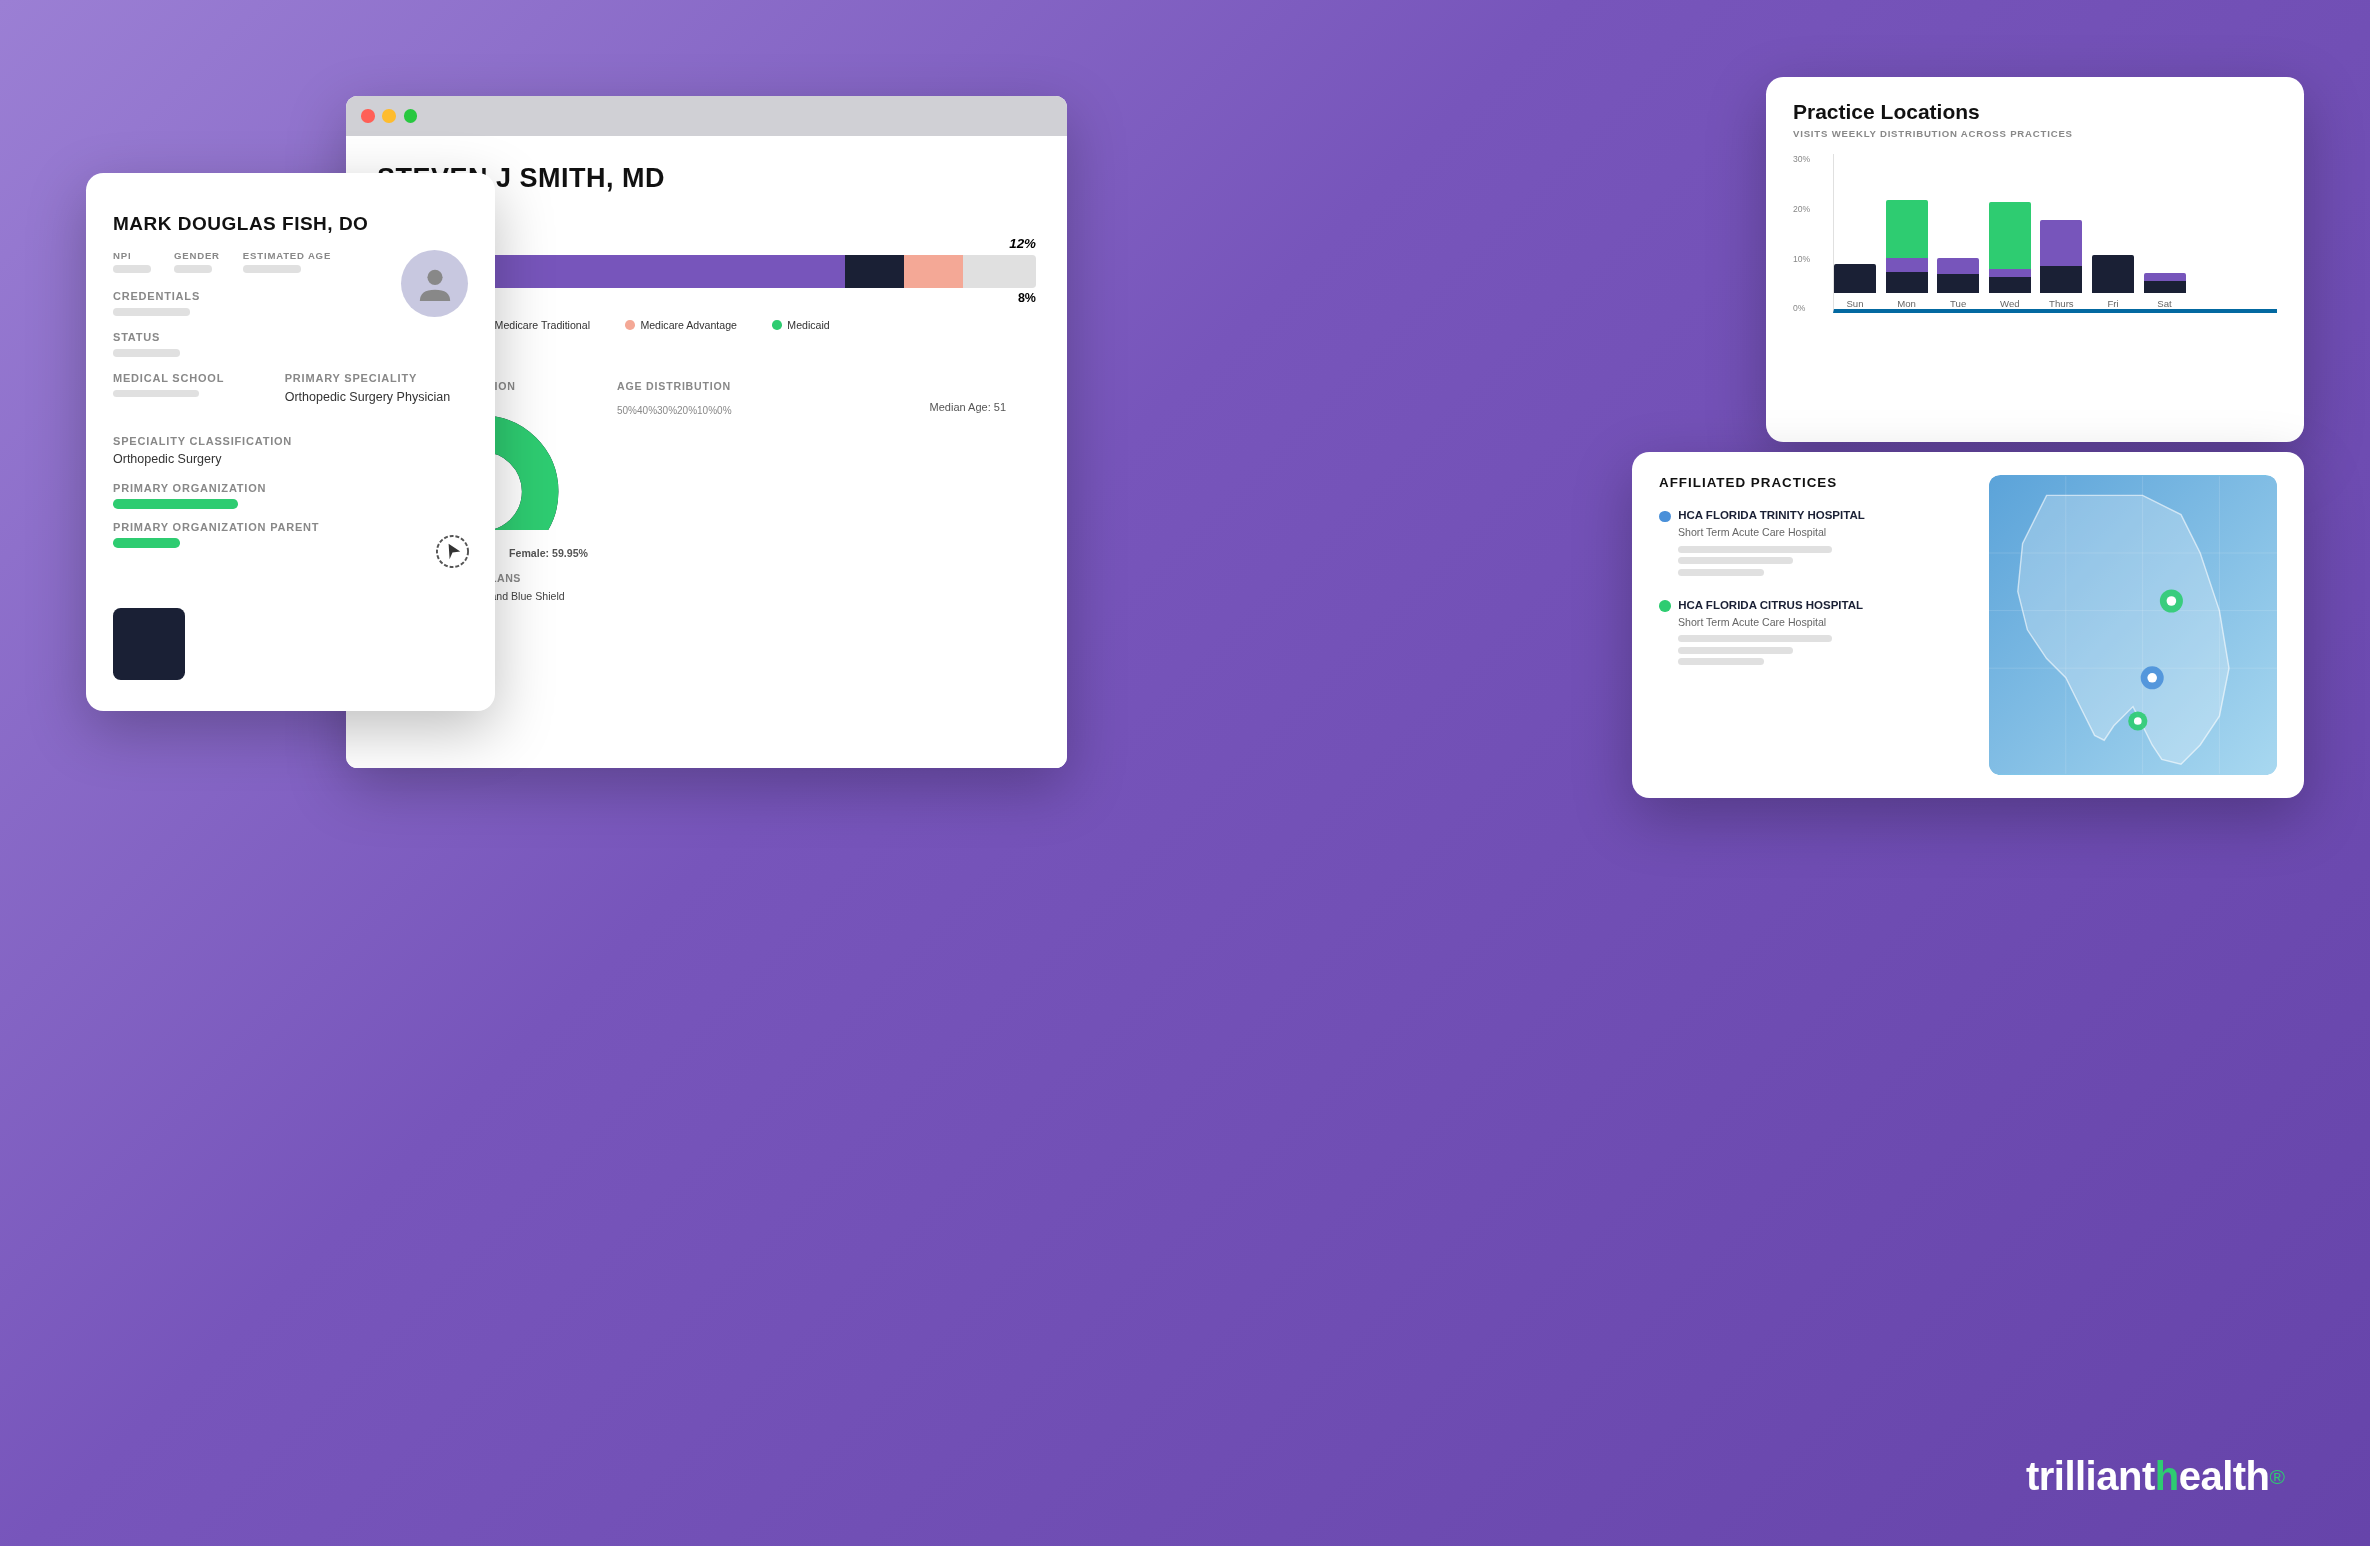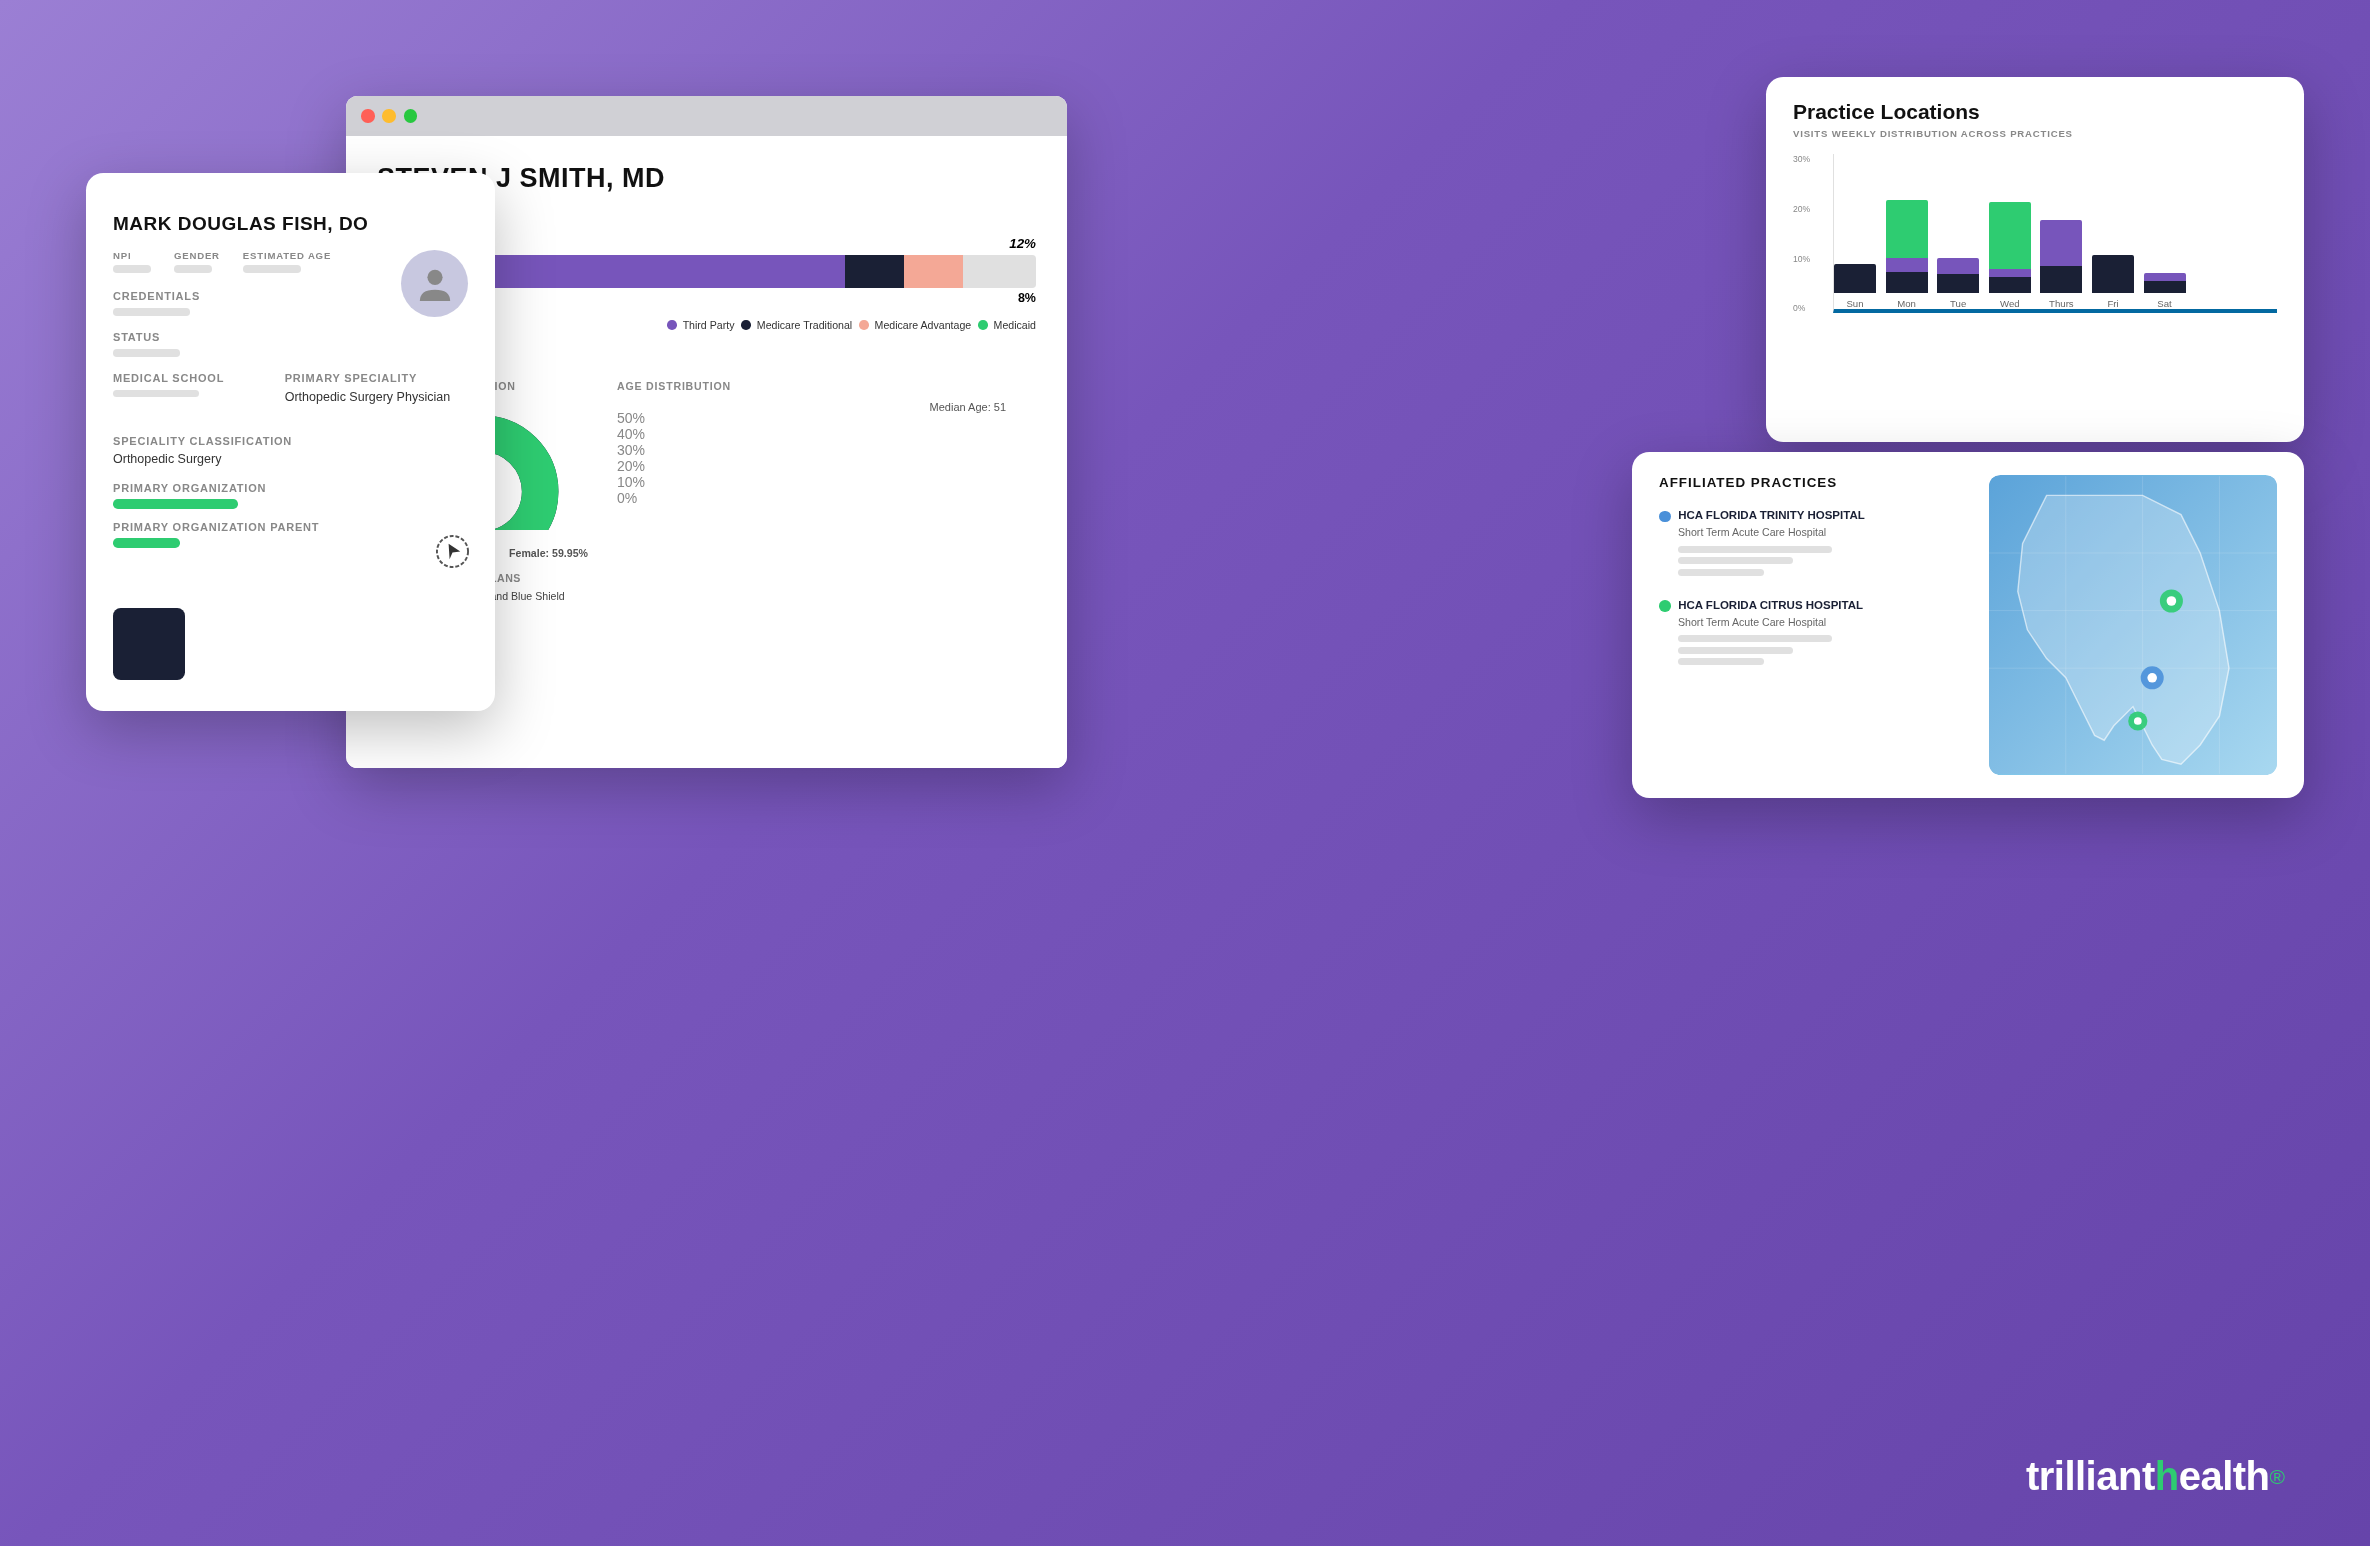--- a/index.html
+++ b/index.html
@@ -246,24 +246,23 @@
       height: 100%;
     }
 
     .payer-seg-peach {
       background: #F4A896;
       height: 100%;
     }
 
     .payer-legend {
       display: flex;
-      gap: 7px;
+      gap: 35px;
       margin-bottom: 23px;
       flex-wrap: wrap;
-      justify-content: flex-end;
     }
 
     .legend-item {
       display: flex;
       align-items: center;
       gap: 5.8px;
       font-size: 10.6px;
       color: #333;
     }
 
@@ -376,23 +375,22 @@
       font-size: 9.6px;
       color: #666;
     }
 
     .age-y-labels {
       position: absolute;
       left: 0;
       top: 0;
       height: 106px;
       display: flex;
-      flex-direction: column;
-      justify-content: center;
-      font-size: 14px;
+      justify-content: space-between;
+      font-size: 10px;
       color: #888;
     }
 
     
     .card-practice {
       right: 67px;
       top: 77px;
       width: 538px;
       height: 365px;
       padding: 23px 27px;

